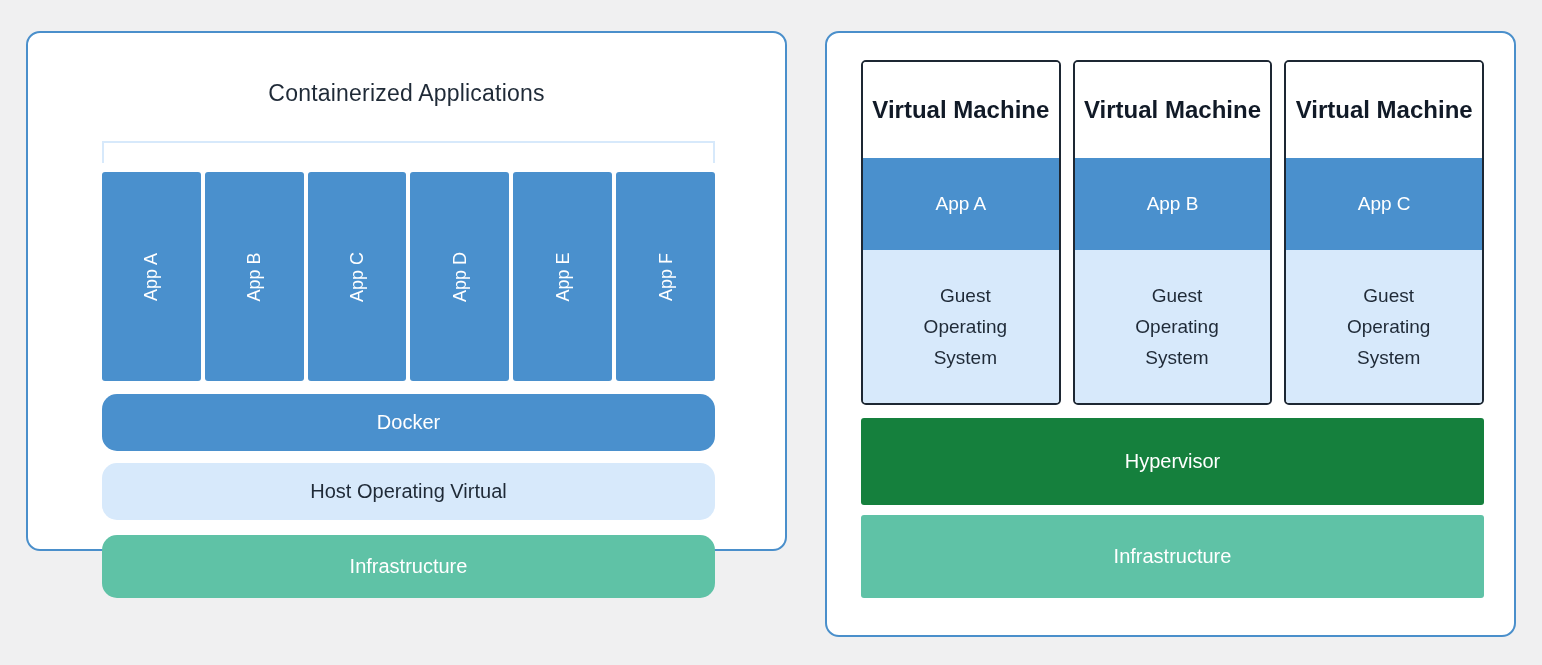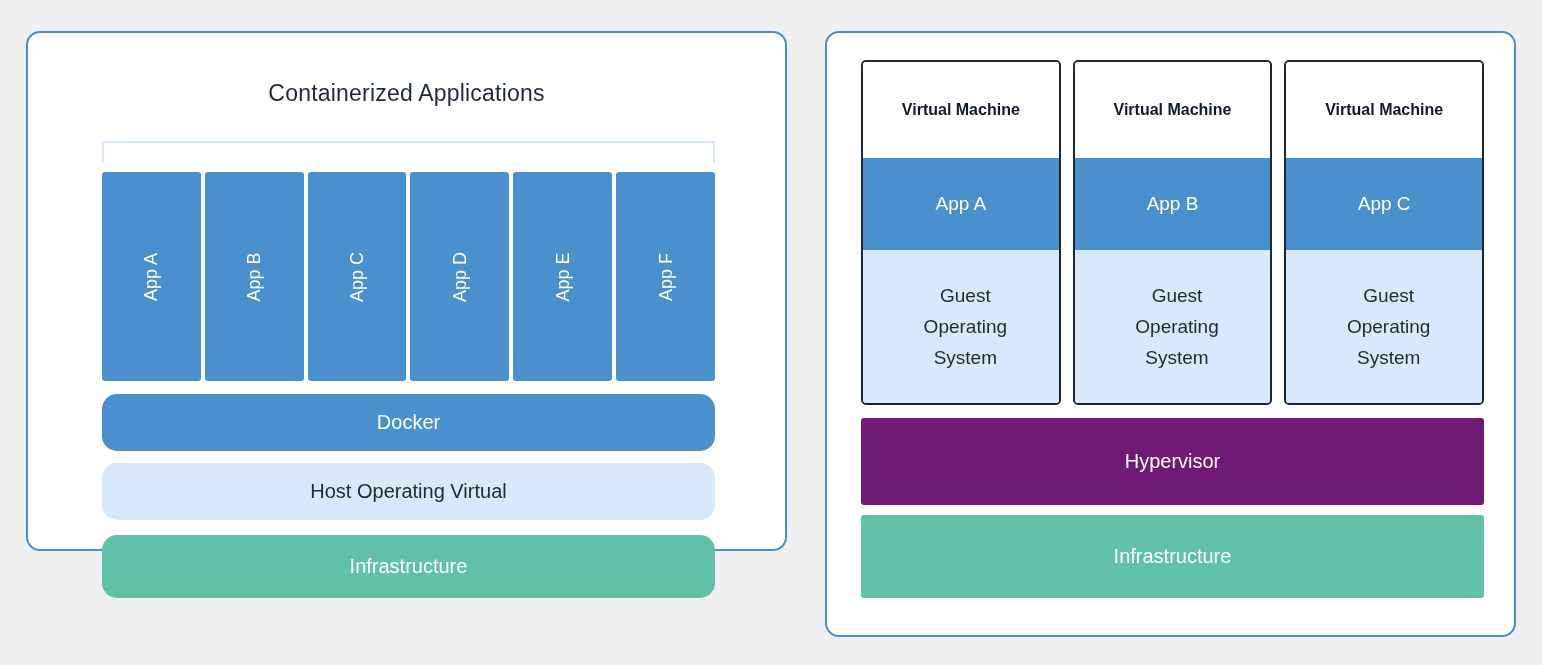--- a/index.html
+++ b/index.html
@@ -115,21 +115,21 @@
     display: flex;
     flex-direction: column;
     overflow: hidden;
     box-sizing: border-box;
   }
   .vm-title {
     height: 96px;
     display: flex;
     align-items: center;
     justify-content: center;
-    font-size: 16px;
+    font-size: 24px;
     font-weight: bold;
     color: #111a27;
     background: #ffffff;
   }
   .vm-app {
     height: 92px;
     display: flex;
     align-items: center;
     justify-content: center;
     font-size: 19px;
@@ -153,21 +153,21 @@
     position: absolute;
     left: 34px;
     width: 623px;
     border-radius: 3px;
     display: flex;
     align-items: center;
     justify-content: center;
     font-size: 20px;
     box-sizing: border-box;
   }
-  .rbar-hyper { top: 385px; height: 87px; background: #701a75; color: #ffffff; }
+  .rbar-hyper { top: 385px; height: 87px; background: #15803d; color: #ffffff; }
   .rbar-infra { top: 482px; height: 83px; background: #5fc2a6; color: #ffffff; }
 </style>
 </head>
 <body>
 
 <div class="stage">
 
   <div class="panel panel-left">
 
     <div class="left-title">Containerized Applications</div>

